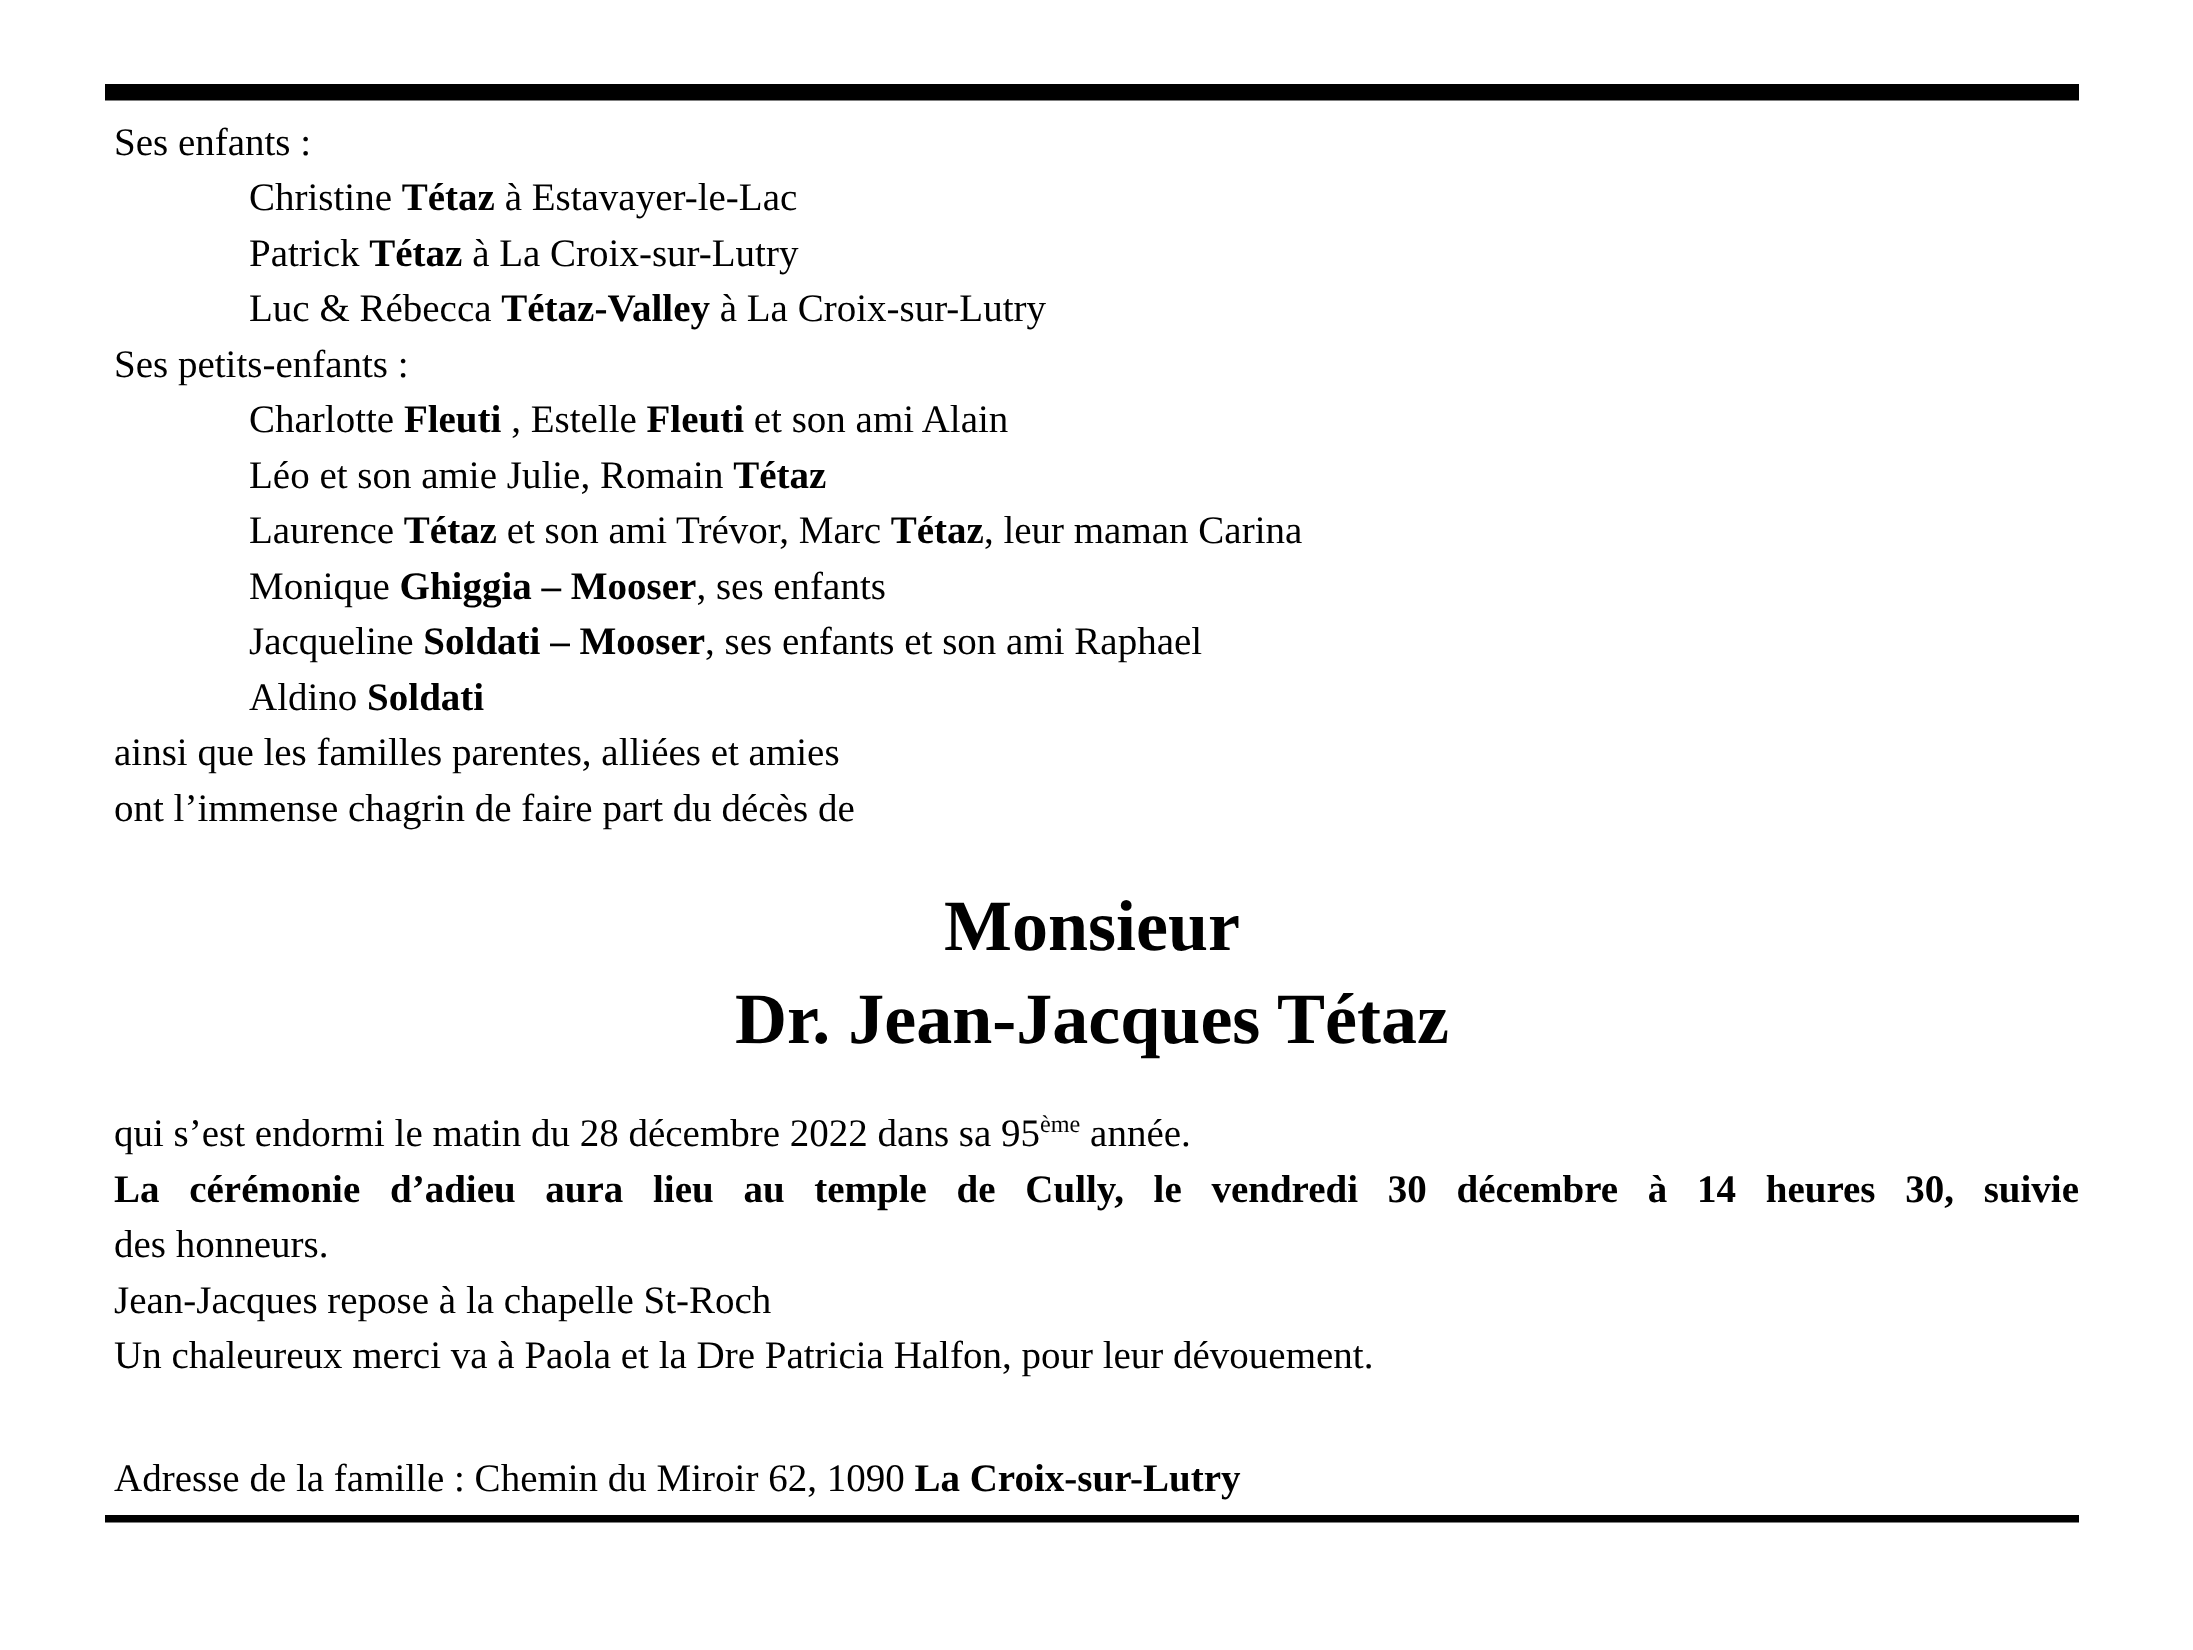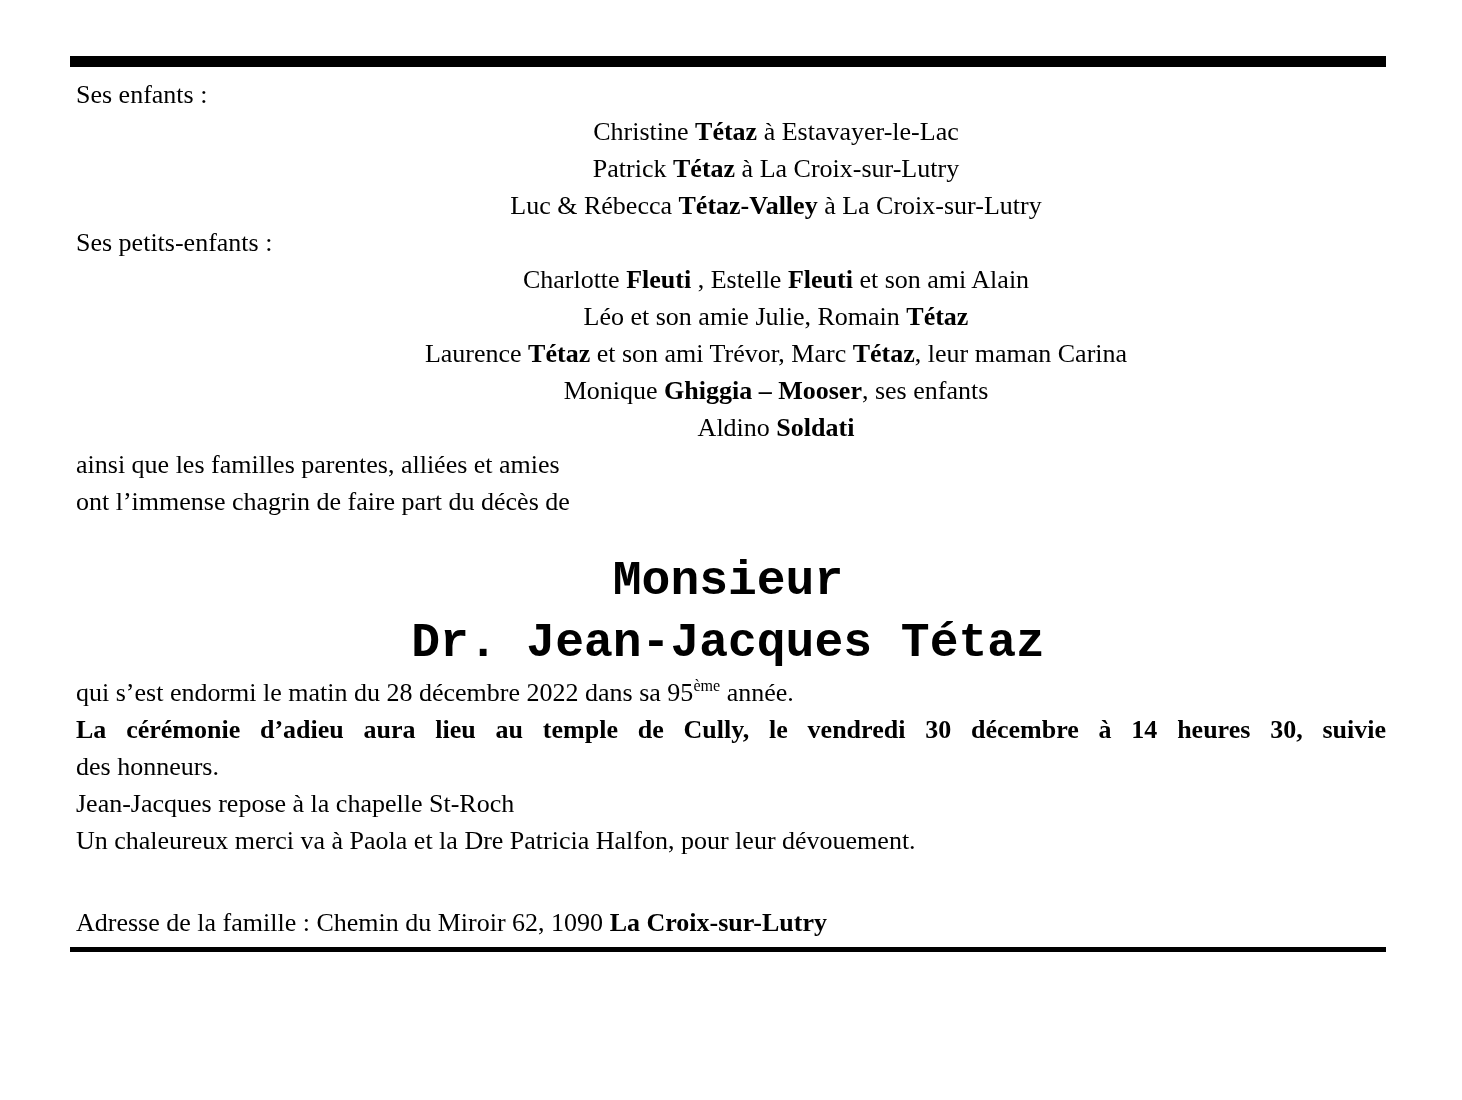--- a/index.html
+++ b/index.html
@@ -34,34 +34,33 @@
   .family {
     margin-top: 9px;
   }
   .line {
     line-height: 37px;
     padding-left: 6px;
     white-space: nowrap;
   }
   .indent {
     padding-left: 96px;
-    text-align: center;
   }
   .b {
     font-weight: bold;
   }
   .memorial-title {
     margin-top: 30px;
     text-align: center;
     font-weight: bold;
     font-size: 48px;
     line-height: 62px;
-    font-family: Liberation Mono, monospace;
   }
   .details {
+    margin-top: 26px;
   }
   .details .line {
     white-space: normal;
   }
   .justify-line {
     text-align: justify;
     text-align-last: justify;
     font-weight: bold;
   }
   .address {
@@ -84,20 +83,21 @@
     <div class="family">
         <div class="line"><span>Ses enfants :</span></div>
         <div class="line indent"><span>Christine </span><span class="b">Tétaz</span><span> à Estavayer-le-Lac</span></div>
         <div class="line indent"><span>Patrick </span><span class="b">Tétaz</span><span> à La Croix-sur-Lutry</span></div>
         <div class="line indent"><span>Luc &amp; Rébecca </span><span class="b">Tétaz-Valley</span><span> à La Croix-sur-Lutry</span></div>
         <div class="line"><span>Ses petits-enfants :</span></div>
         <div class="line indent"><span>Charlotte </span><span class="b">Fleuti</span><span> , Estelle </span><span class="b">Fleuti</span><span> et son ami Alain</span></div>
         <div class="line indent"><span>Léo et son amie Julie, Romain </span><span class="b">Tétaz</span></div>
         <div class="line indent"><span>Laurence </span><span class="b">Tétaz</span><span> et son ami Trévor, Marc </span><span class="b">Tétaz</span><span>, leur maman Carina</span></div>
         <div class="line indent"><span>Monique </span><span class="b">Ghiggia – Mooser</span><span>, ses enfants</span></div>
+        <div class="line indent"><span>Jacqueline </span><span class="b">Soldati – Mooser</span><span>, ses enfants et son ami Raphael</span></div>
         <div class="line indent"><span>Aldino </span><span class="b">Soldati</span></div>
         <div class="line"><span>ainsi que les familles parentes, alliées et amies</span></div>
         <div class="line"><span>ont l’immense chagrin de faire part du décès de</span></div>
       </div>
 
     <div class="memorial-title">
       <div class="title-line">Monsieur</div>
       <div class="title-line">Dr. Jean-Jacques Tétaz</div>
     </div>
 

